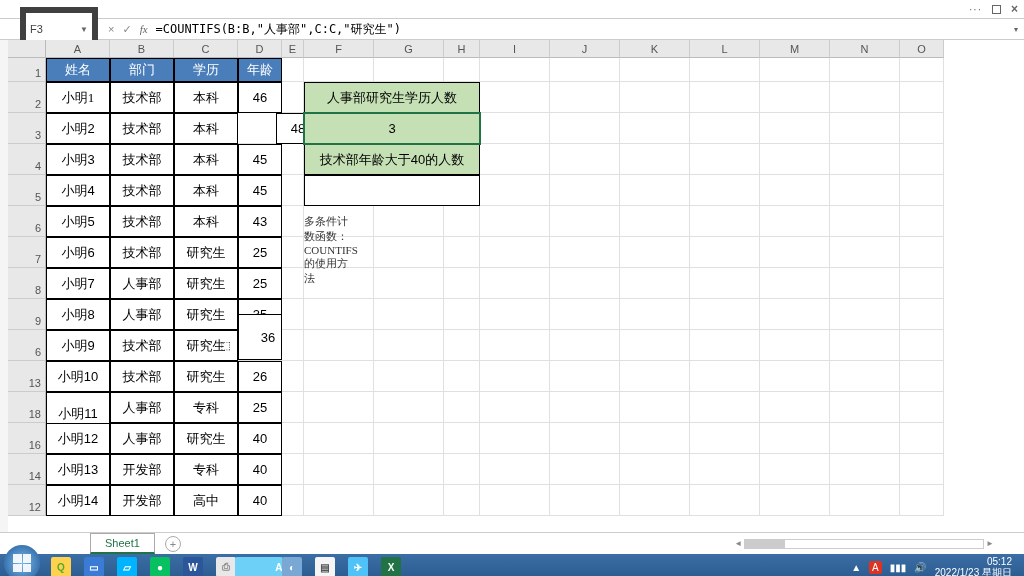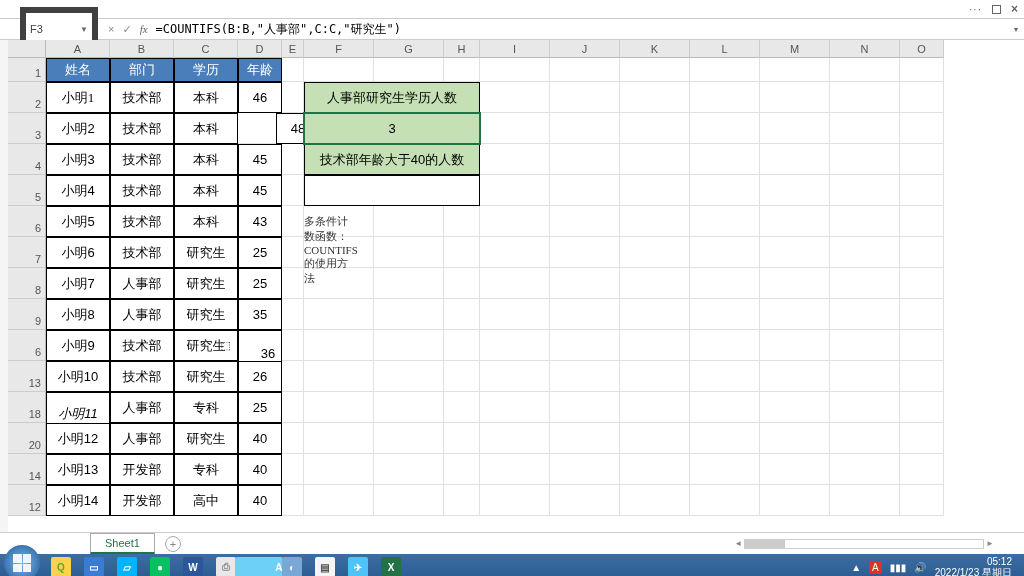--- a/index.html
+++ b/index.html
@@ -97,21 +97,21 @@
       <div class="rh" style="height: 31px;">3</div>
       <div class="rh" style="height: 31px;">4</div>
       <div class="rh" style="height: 31px;">5</div>
       <div class="rh" style="height: 31px;">6</div>
       <div class="rh" style="height: 31px;">7</div>
       <div class="rh" style="height: 31px;">8</div>
       <div class="rh" style="height: 31px;">9</div>
       <div class="rh" style="height: 31px;">6</div>
       <div class="rh" style="height: 31px;">13</div>
       <div class="rh" style="height: 31px;">18</div>
-      <div class="rh" style="height: 31px;">20</div>
+      <div class="rh" style="height: 31px;">16</div>
       <div class="rh" style="height: 31px;">14</div>
       <div class="rh" style="height: 31px;">12</div>
     </div>
   <div class="grid" id="grid">
       <div class="cell" style="left: 0px; top: 0px; width: 64px; height: 24px;"></div>
       <div class="cell" style="left: 64px; top: 0px; width: 64px; height: 24px;"></div>
       <div class="cell" style="left: 128px; top: 0px; width: 64px; height: 24px;"></div>
       <div class="cell" style="left: 192px; top: 0px; width: 44px; height: 24px;"></div>
       <div class="cell" style="left: 236px; top: 0px; width: 22px; height: 24px;"></div>
       <div class="cell" style="left: 258px; top: 0px; width: 70px; height: 24px;"></div>
@@ -366,26 +366,26 @@
       <div class="cell data-cell" style="left: 64px; top: 210px; width: 64px; height: 31px;">人事部</div>
       <div class="cell data-cell" style="left: 128px; top: 210px; width: 64px; height: 31px;">研究生</div>
       <div class="cell data-cell" style="left: 192px; top: 210px; width: 44px; height: 31px;">25</div>
       <div class="cell data-cell" style="left: 0px; top: 241px; width: 64px; height: 31px;">小明8</div>
       <div class="cell data-cell" style="left: 64px; top: 241px; width: 64px; height: 31px;">人事部</div>
       <div class="cell data-cell" style="left: 128px; top: 241px; width: 64px; height: 31px;">研究生</div>
       <div class="cell data-cell" style="left: 192px; top: 241px; width: 44px; height: 31px;">35</div>
       <div class="cell data-cell" style="left: 0px; top: 272px; width: 64px; height: 31px;">小明9</div>
       <div class="cell data-cell" style="left: 64px; top: 272px; width: 64px; height: 31px;">技术部</div>
       <div class="cell data-cell" style="left: 128px; top: 272px; width: 64px; height: 31px; position: absolute;">研究生<span class="cursor" style="position: absolute; right: 6px; top: 8px;">⬚</span></div>
-      <div class="cell data-cell" style="left: 192px; top: 272px; width: 44px; height: 46px; padding-left: 16px;">36</div>
+      <div class="cell data-cell" style="left: 192px; top: 256px; width: 44px; height: 46px; padding-left: 16px;">36</div>
       <div class="cell data-cell" style="left: 0px; top: 303px; width: 64px; height: 31px;">小明10</div>
       <div class="cell data-cell" style="left: 64px; top: 303px; width: 64px; height: 31px;">技术部</div>
       <div class="cell data-cell" style="left: 128px; top: 303px; width: 64px; height: 31px;">研究生</div>
       <div class="cell data-cell" style="left: 192px; top: 303px; width: 44px; height: 31px;">26</div>
-      <div class="cell data-cell" style="left: 0px; top: 334px; width: 64px; height: 43px; font-style: italic;">小明11</div>
+      <div class="cell data-cell" style="left: 0px; top: 334px; width: 64px; height: 43px;">小明11</div>
       <div class="cell data-cell" style="left: 64px; top: 334px; width: 64px; height: 31px;">人事部</div>
       <div class="cell data-cell" style="left: 128px; top: 334px; width: 64px; height: 31px;">专科</div>
       <div class="cell data-cell" style="left: 192px; top: 334px; width: 44px; height: 31px;">25</div>
       <div class="cell data-cell" style="left: 0px; top: 365px; width: 64px; height: 31px;">小明12</div>
       <div class="cell data-cell" style="left: 64px; top: 365px; width: 64px; height: 31px;">人事部</div>
       <div class="cell data-cell" style="left: 128px; top: 365px; width: 64px; height: 31px;">研究生</div>
       <div class="cell data-cell" style="left: 192px; top: 365px; width: 44px; height: 31px;">40</div>
       <div class="cell data-cell" style="left: 0px; top: 396px; width: 64px; height: 31px;">小明13</div>
       <div class="cell data-cell" style="left: 64px; top: 396px; width: 64px; height: 31px;">开发部</div>
       <div class="cell data-cell" style="left: 128px; top: 396px; width: 64px; height: 31px;">专科</div>

